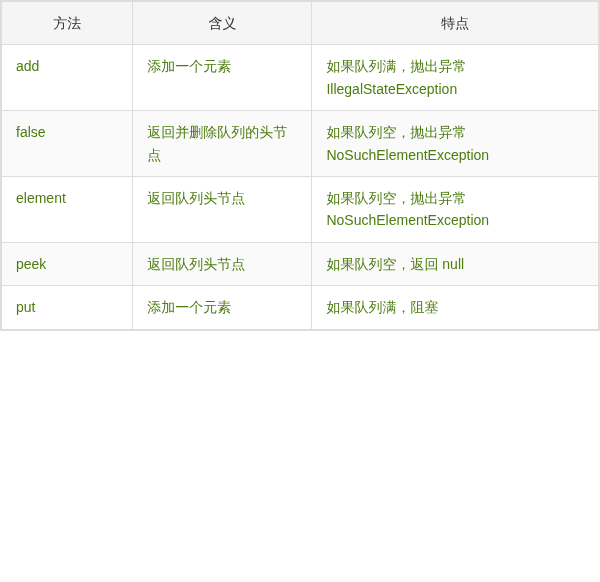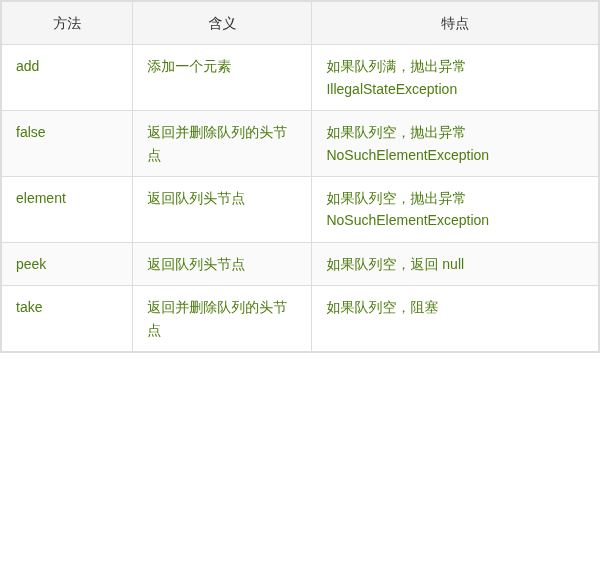--- a/index.html
+++ b/index.html
@@ -95,19 +95,19 @@
           <td>element</td>
           <td>返回队列头节点</td>
           <td>如果队列空，抛出异常 NoSuchElementException</td>
         </tr>
         <tr>
           <td>peek</td>
           <td>返回队列头节点</td>
           <td>如果队列空，返回 null</td>
         </tr>
         <tr>
-          <td>take</td>
-          <td>返回并删除队列的头节点</td>
-          <td>如果队列空，阻塞</td>
+          <td>put</td>
+          <td>添加一个元素</td>
+          <td>如果队列满，阻塞</td>
         </tr>
       </tbody>
   </table>
 </div>
 
 </body></html>

